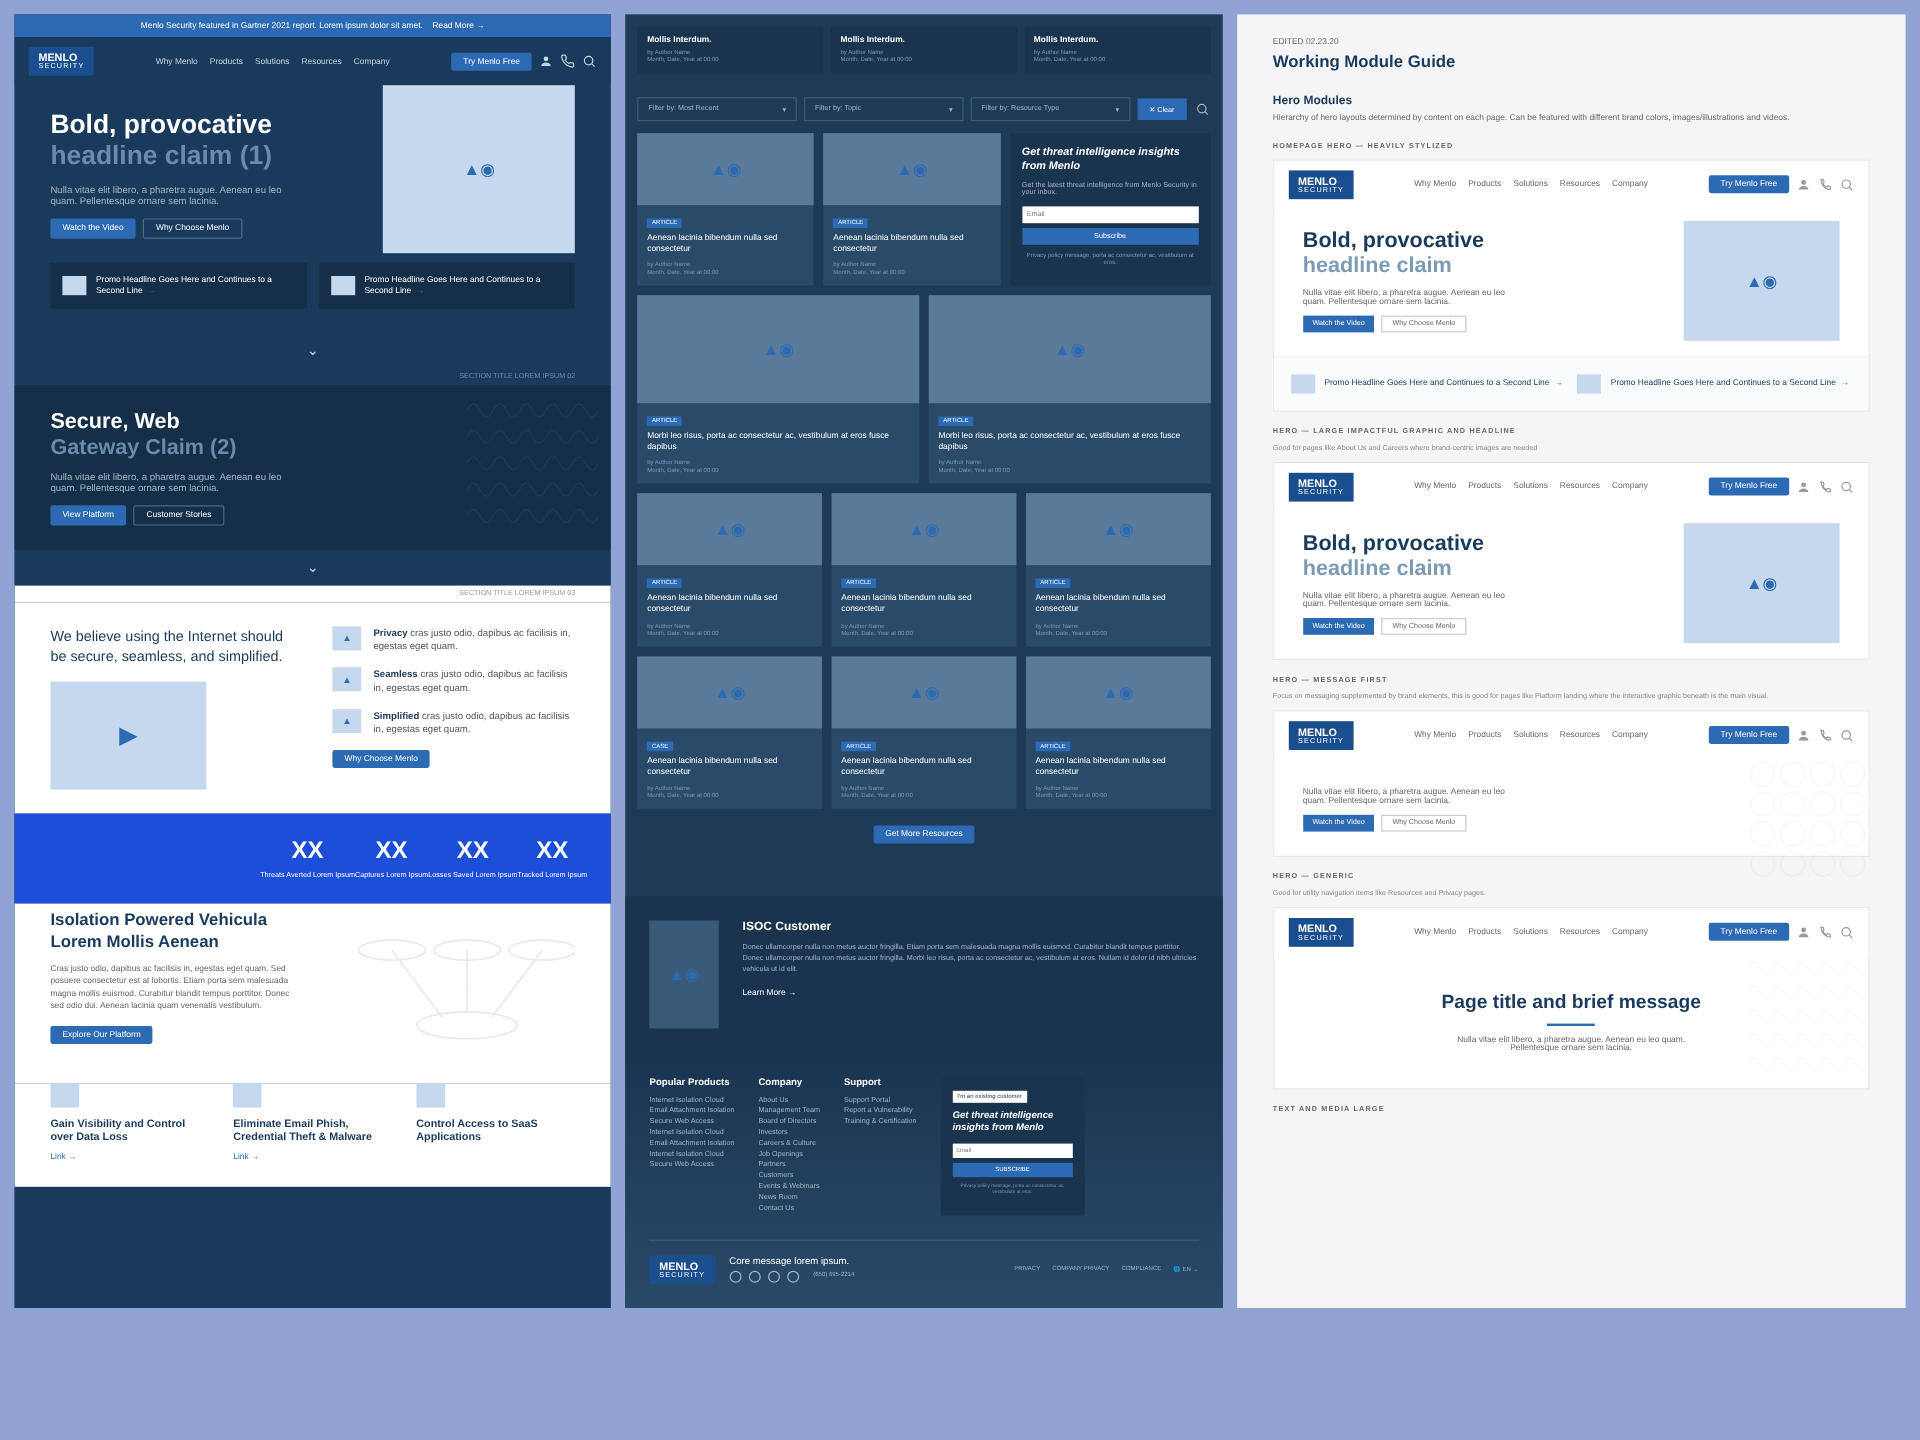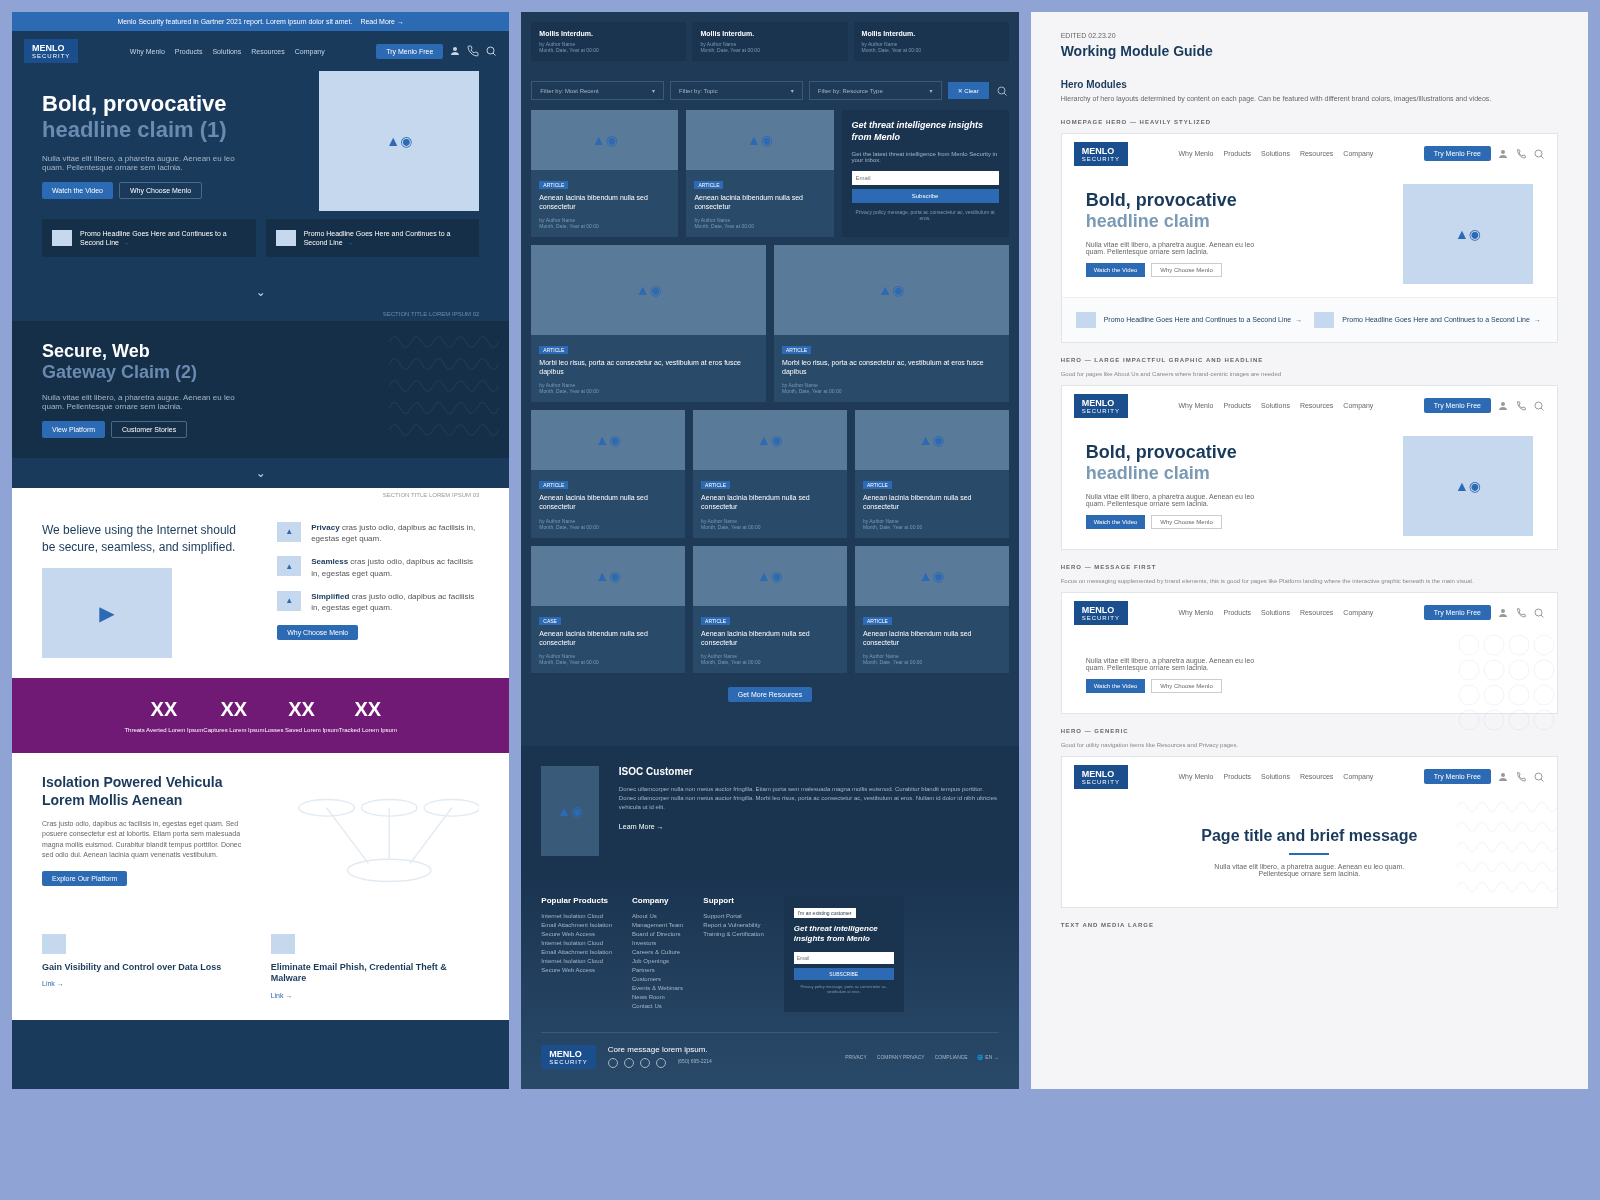--- a/index.html
+++ b/index.html
@@ -55,26 +55,26 @@
 .believe-left{flex:1}
 .believe-left p{font-size:12px;color:#1a3a5c;line-height:1.4;margin-bottom:12px}
 .video-ph{width:130px;height:90px;background:#c5d8ed;display:flex;align-items:center;justify-content:center}
 .video-ph span{color:#2c6ab3;font-size:20px}
 .believe-right{flex:1}
 .feature{display:flex;gap:10px;margin-bottom:12px}
 .feature-icon{width:24px;height:20px;background:#c5d8ed;flex-shrink:0;display:flex;align-items:center;justify-content:center}
 .feature-text{font-size:8px;color:#555;line-height:1.4}
 .feature-text b{color:#1a3a5c}
 
-.stats{background:#701a75;padding:20px;display:flex;justify-content:center}
+.stats{background:#1d4ed8;padding:20px;display:flex;justify-content:flex-end}
 .stat{text-align:center;color:#fff}
 .stat-val{font-size:20px;font-weight:700}
 .stat-label{font-size:6px;margin-top:6px}
 
-.isolation{background:#fff;padding:20px 30px;display:flex;gap:20px}
+.isolation{background:#fff;padding:4px 30px;display:flex;gap:20px}
 .iso-left{flex:1}
 .iso-left h3{font-size:14px;color:#1a3a5c;line-height:1.3;margin-bottom:10px}
 .iso-left p{font-size:7px;color:#666;line-height:1.5;margin-bottom:10px}
 .iso-right{flex:1;opacity:.5}
 
 .features3{background:#fff;padding:0 30px 20px;display:flex;gap:20px}
 .feat3{flex:1}
 .feat3-icon{width:24px;height:20px;background:#c5d8ed;margin-bottom:8px}
 .feat3 h4{font-size:9px;color:#1a3a5c;line-height:1.3;margin-bottom:4px}
 .feat3 a{font-size:7px;color:#2c6ab3;text-decoration:none}
@@ -312,20 +312,24 @@
           <ellipse cx="130" cy="25" rx="20" ry="6" fill="none" stroke="#c5d5e5"></ellipse>
           <ellipse cx="85" cy="70" rx="30" ry="8" fill="none" stroke="#c5d5e5"></ellipse>
           <path d="M40 25 L70 65 M85 25 L85 62 M130 25 L100 65" stroke="#c5d5e5" fill="none"></path>
         </svg>
     </div>
   </div>
 
   <div class="features3">
     <div class="feat3"><div class="feat3-icon"></div><h4>Gain Visibility and Control over Data Loss</h4><a>Link →</a></div>
     <div class="feat3"><div class="feat3-icon"></div><h4>Eliminate Email Phish, Credential Theft &amp; Malware</h4><a>Link →</a></div>
+    <div class="feat3">
+        <div class="feat3-icon"></div>
+        <h4>Control Access to SaaS Applications</h4>
+      </div>
   </div>
 </div>
 
 <div class="col col2">
   <div class="col2-top">
     <div class="mini-card">
         <h5>Mollis Interdum.</h5>
         <div class="byline"><span>by Author Name</span><br><span>Month, Date, Year at 00:00</span></div>
       </div>
     <div class="mini-card">

